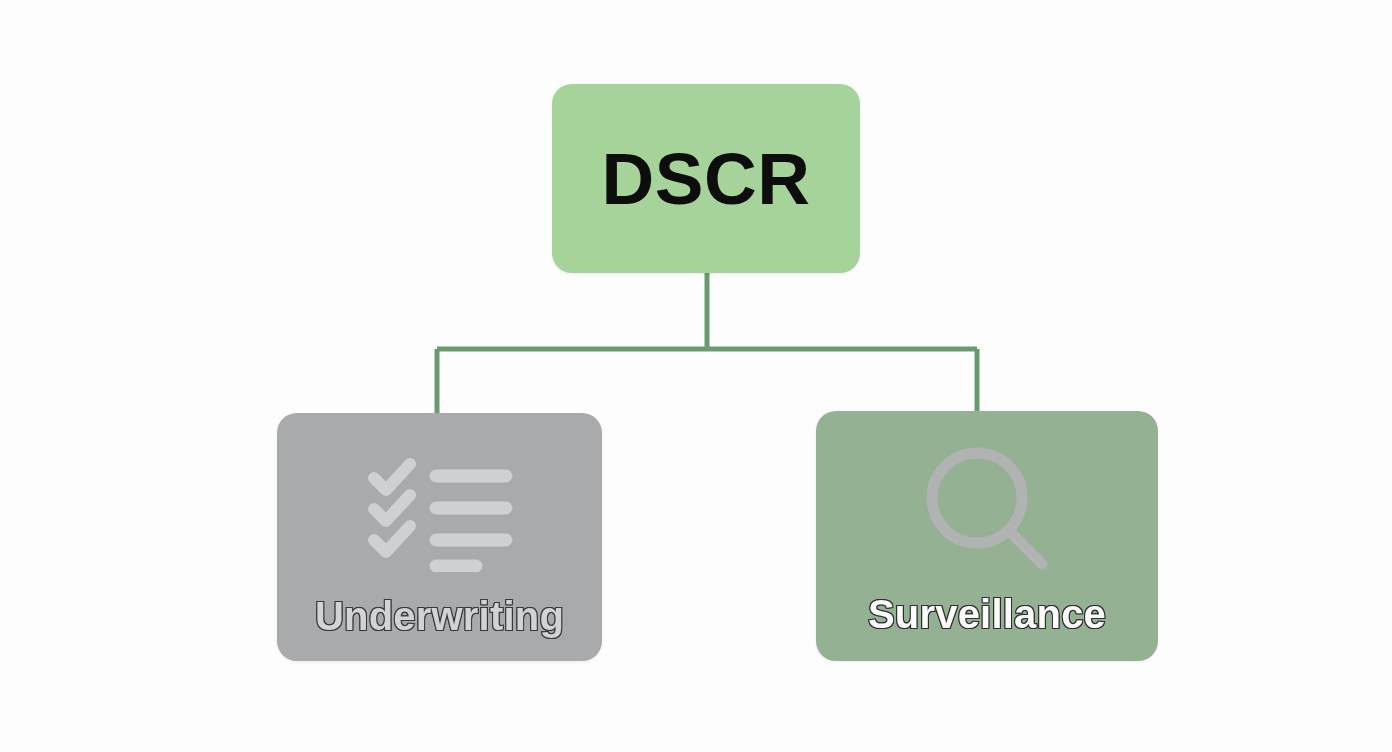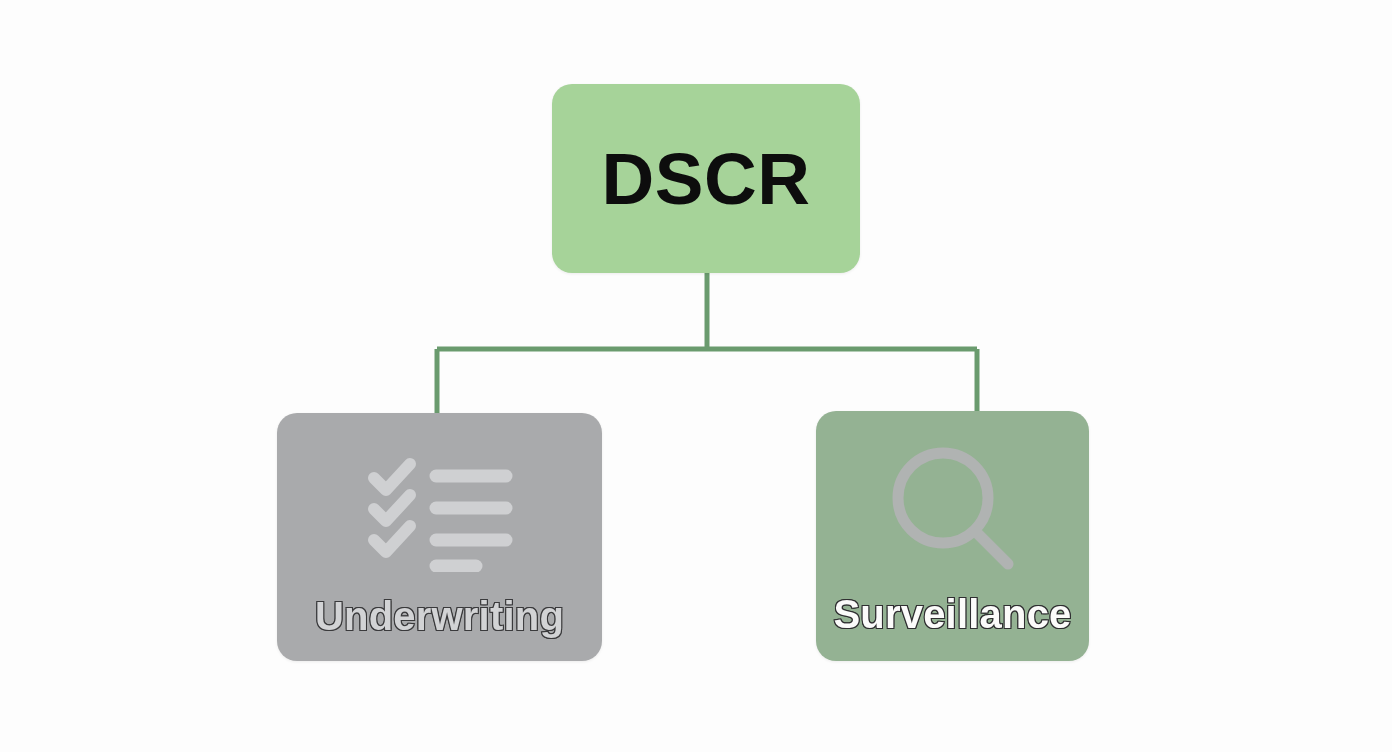--- a/index.html
+++ b/index.html
@@ -69,21 +69,21 @@
   .node-underwriting {
     left: 277px;
     top: 413px;
     width: 325px;
     height: 248px;
     background: #a9aaac;
   }
   .node-surveillance {
     left: 816px;
     top: 411px;
-    width: 273px;
+    width: 342px;
     height: 250px;
     background: #94b293;
   }
 
   .node-icon {
     margin-top: 36px;
     height: 125px;
     display: flex;
     align-items: center;
     justify-content: center;

